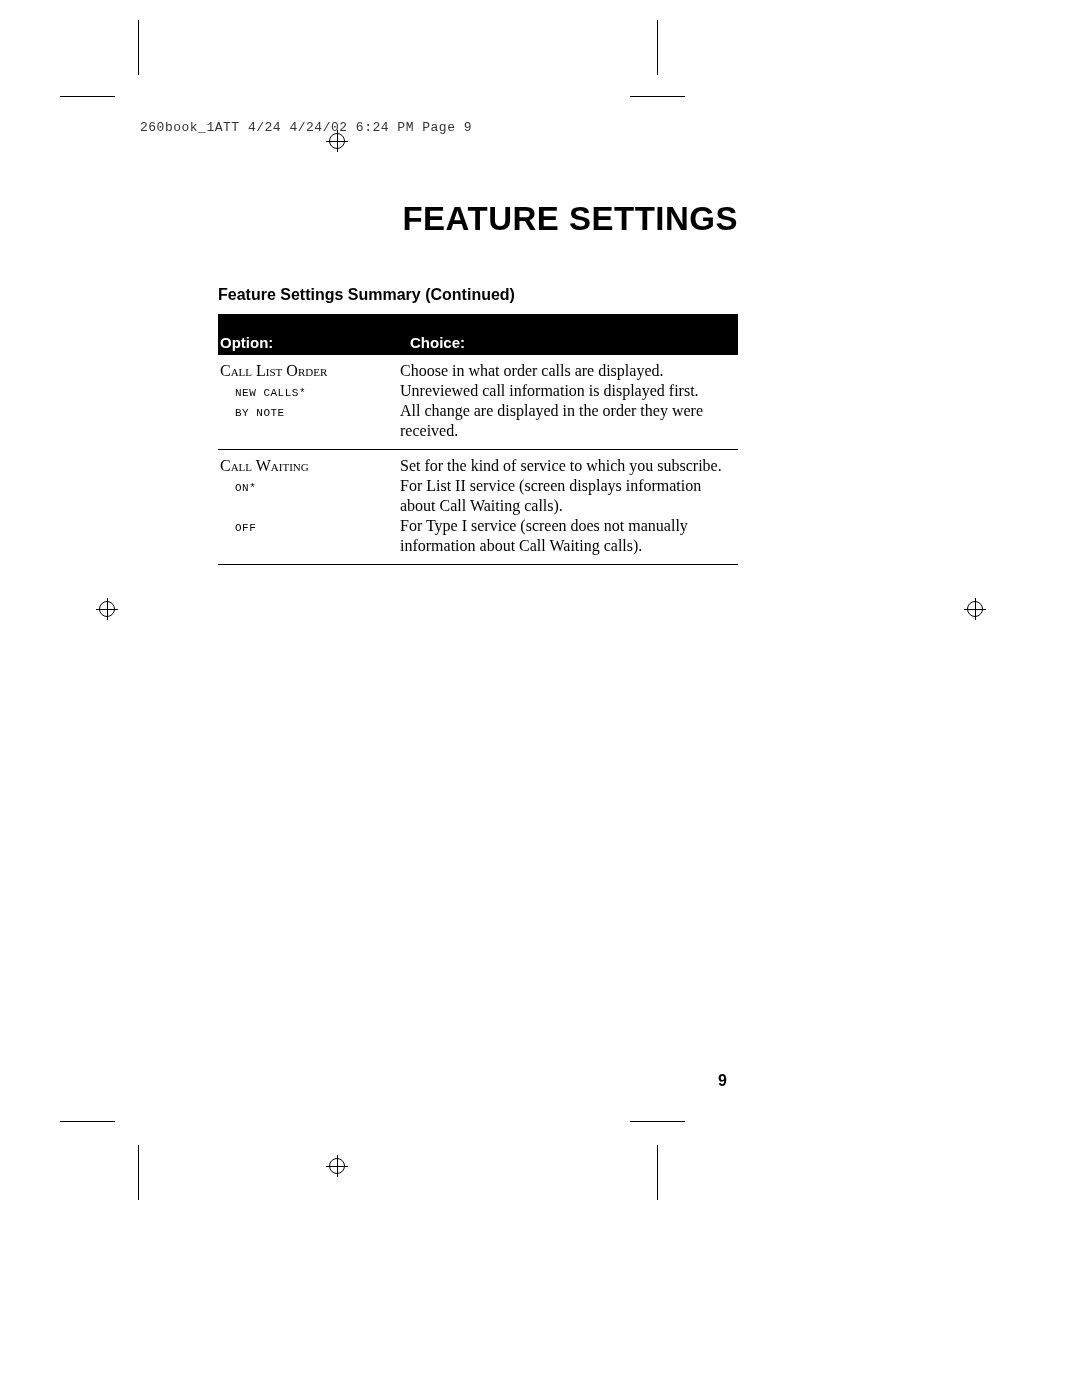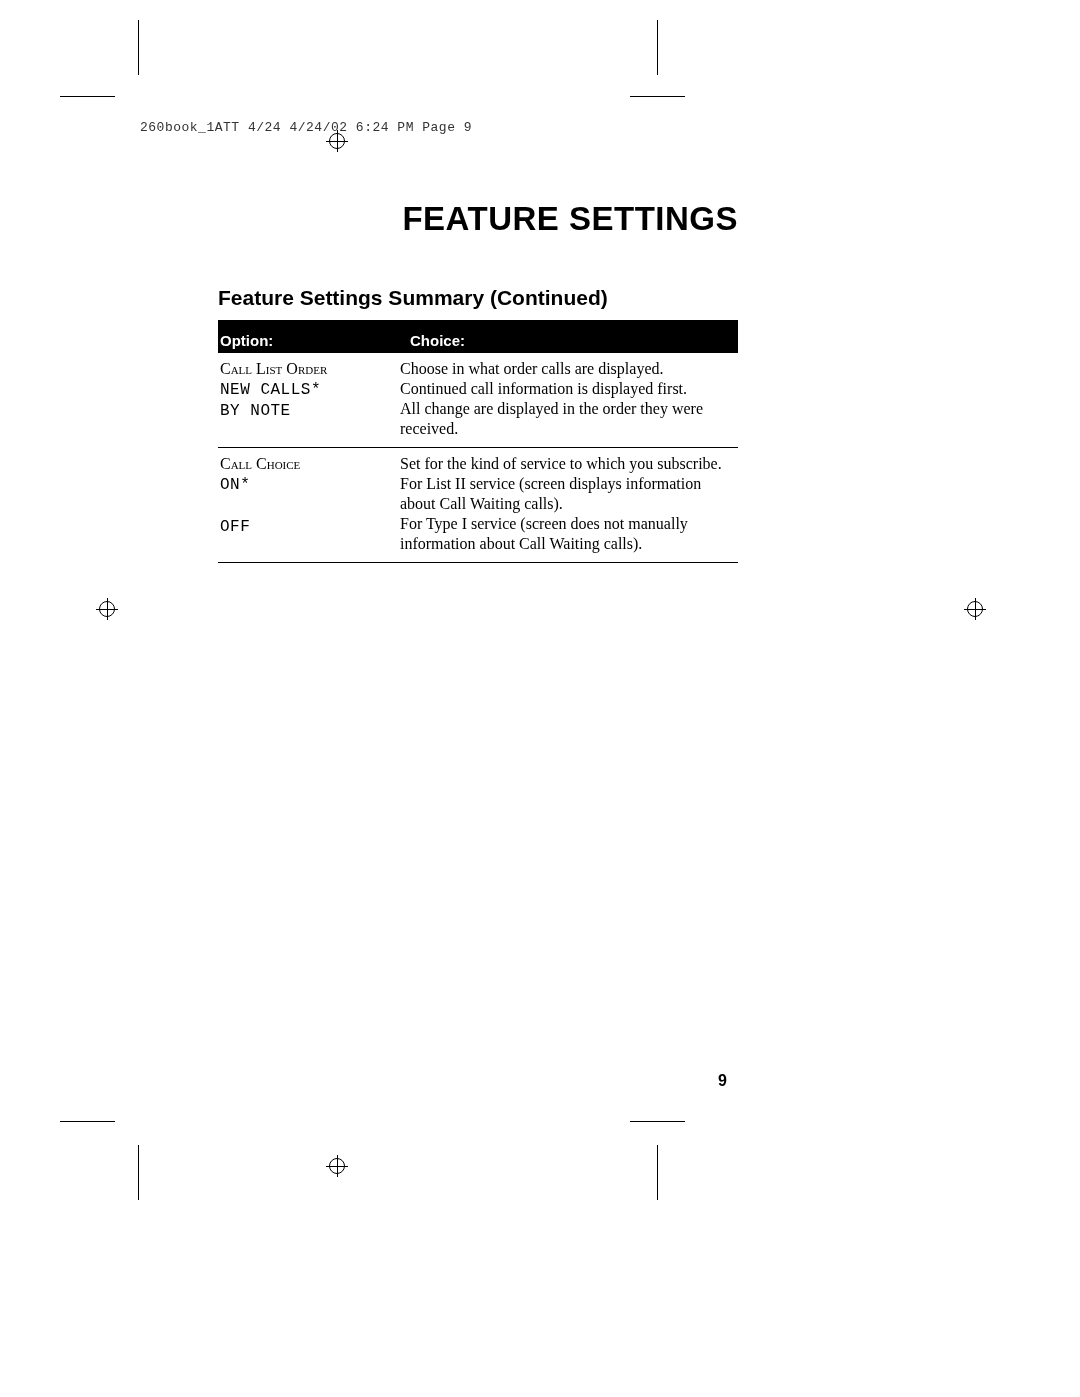--- a/index.html
+++ b/index.html
@@ -49,50 +49,50 @@
     font-weight: 700;
     font-size: 33px;
     text-align: right;
     letter-spacing: 0.5px;
     margin-bottom: 48px;
   }
 
   .subtitle {
     font-family: Arial, Helvetica, sans-serif;
     font-weight: 700;
-    font-size: 21px;
+    font-size: 16px;
     margin-bottom: 10px;
   }
 
   table.settings {
     border-collapse: collapse;
     width: 100%;
     font-size: 16px;
   }
   table.settings thead th {
     background: #000;
     color: #fff;
     font-family: Arial, Helvetica, sans-serif;
     font-weight: 700;
     font-size: 15px;
     text-align: left;
-    padding: 12px 10px 4px 10px;
+    padding: 20px 10px 4px 10px;
   }
   table.settings td {
     vertical-align: top;
     padding: 6px 10px 16px 0;
     line-height: 1.25;
   }
   table.settings tbody tr.sep td {
     border-bottom: 1px solid #000;
     padding-bottom: 8px;
   }
   .opt-col { width: 170px; padding-left: 2px !important; }
   .smallcaps { font-variant: small-caps; font-family: "Times New Roman", serif; }
-  .mono { font-family: "Courier New", monospace; font-size: 16px; letter-spacing: 0.5px; }
+  .mono { font-family: "Courier New", monospace; font-size: 11px; letter-spacing: 0.5px; margin-left: 15px; }
 
   .note {
     margin-top: 18px;
     font-style: italic;
     font-size: 15.5px;
     line-height: 1.35;
   }
   .note .label { font-weight: 700; }
   .pagenum-abs {
     position: absolute;
@@ -154,27 +154,27 @@
       </thead>
       <tbody>
         <tr class="sep">
           <td class="opt-col">
             <span class="smallcaps">Call List Order</span><br>
             <span class="mono">NEW CALLS*</span><br>
             <span class="mono">BY NOTE</span>
           </td>
           <td>
             <span>Choose in what order calls are displayed.</span><br>
-            <span>Continued call information is displayed first.</span><br>
+            <span>Unreviewed call information is displayed first.</span><br>
             <span>All change are displayed in the order they were received.</span>
           </td>
         </tr>
         <tr class="sep">
           <td class="opt-col">
-            <span class="smallcaps">Call Choice</span><br>
+            <span class="smallcaps">Call Waiting</span><br>
             <span class="mono">ON*</span><br>
             <span class="mono"></span><br>
             <span class="mono">OFF</span>
           </td>
           <td>
             <span>Set for the kind of service to which you subscribe.</span><br>
             <span>For List II service (screen displays information about Call Waiting calls).</span><br>
             <span>For Type I service (screen does not manually information about Call Waiting calls).</span>
           </td>
         </tr>

